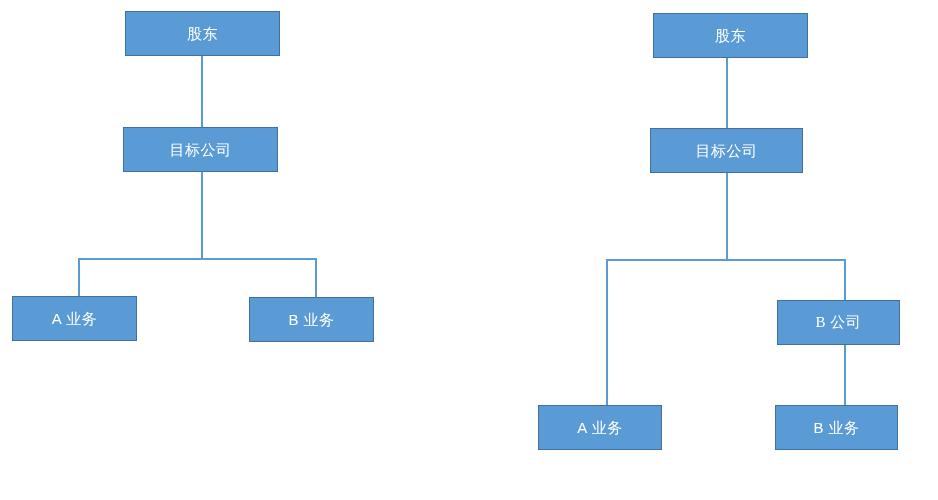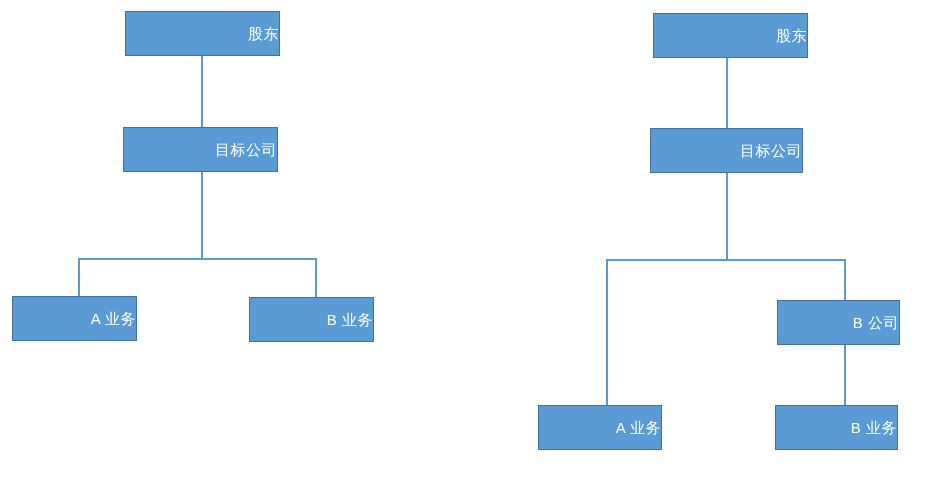--- a/index.html
+++ b/index.html
@@ -20,21 +20,21 @@
     background: #FFFFFF;
   }
   .node {
     position: absolute;
     box-sizing: border-box;
     background: #5B9BD5;
     border: 1px solid #41719C;
     color: #FFFFFF;
     display: flex;
     align-items: center;
-    justify-content: flex-end;
+    justify-content: center;
     font-size: 15px;
     letter-spacing: 0.5px;
     line-height: 1;
     white-space: nowrap;
     user-select: none;
   }
   .node .label {
     display: block;
   }
   .conn {
@@ -94,21 +94,21 @@
     <div class="conn v" style="left:844px; top:344px; height:62px;"></div>
 
     <div class="node" style="left:653px; top:13px; width:155px; height:45px;">
       <span class="label">股东</span>
     </div>
 
     <div class="node" style="left:650px; top:128px; width:153px; height:45px;">
       <span class="label">目标公司</span>
     </div>
 
-    <div class="node" style="left:777px; top:300px; width:123px; height:45px;">
+    <div class="node" style="left:777px; top:300px; width:123px; height:45px;font-family:Liberation Serif, serif;">
       <span class="label">B 公司</span>
     </div>
 
     <div class="node" style="left:538px; top:405px; width:124px; height:45px;">
       <span class="label">A 业务</span>
     </div>
 
     <div class="node" style="left:775px; top:405px; width:123px; height:45px;">
       <span class="label">B 业务</span>
     </div>

